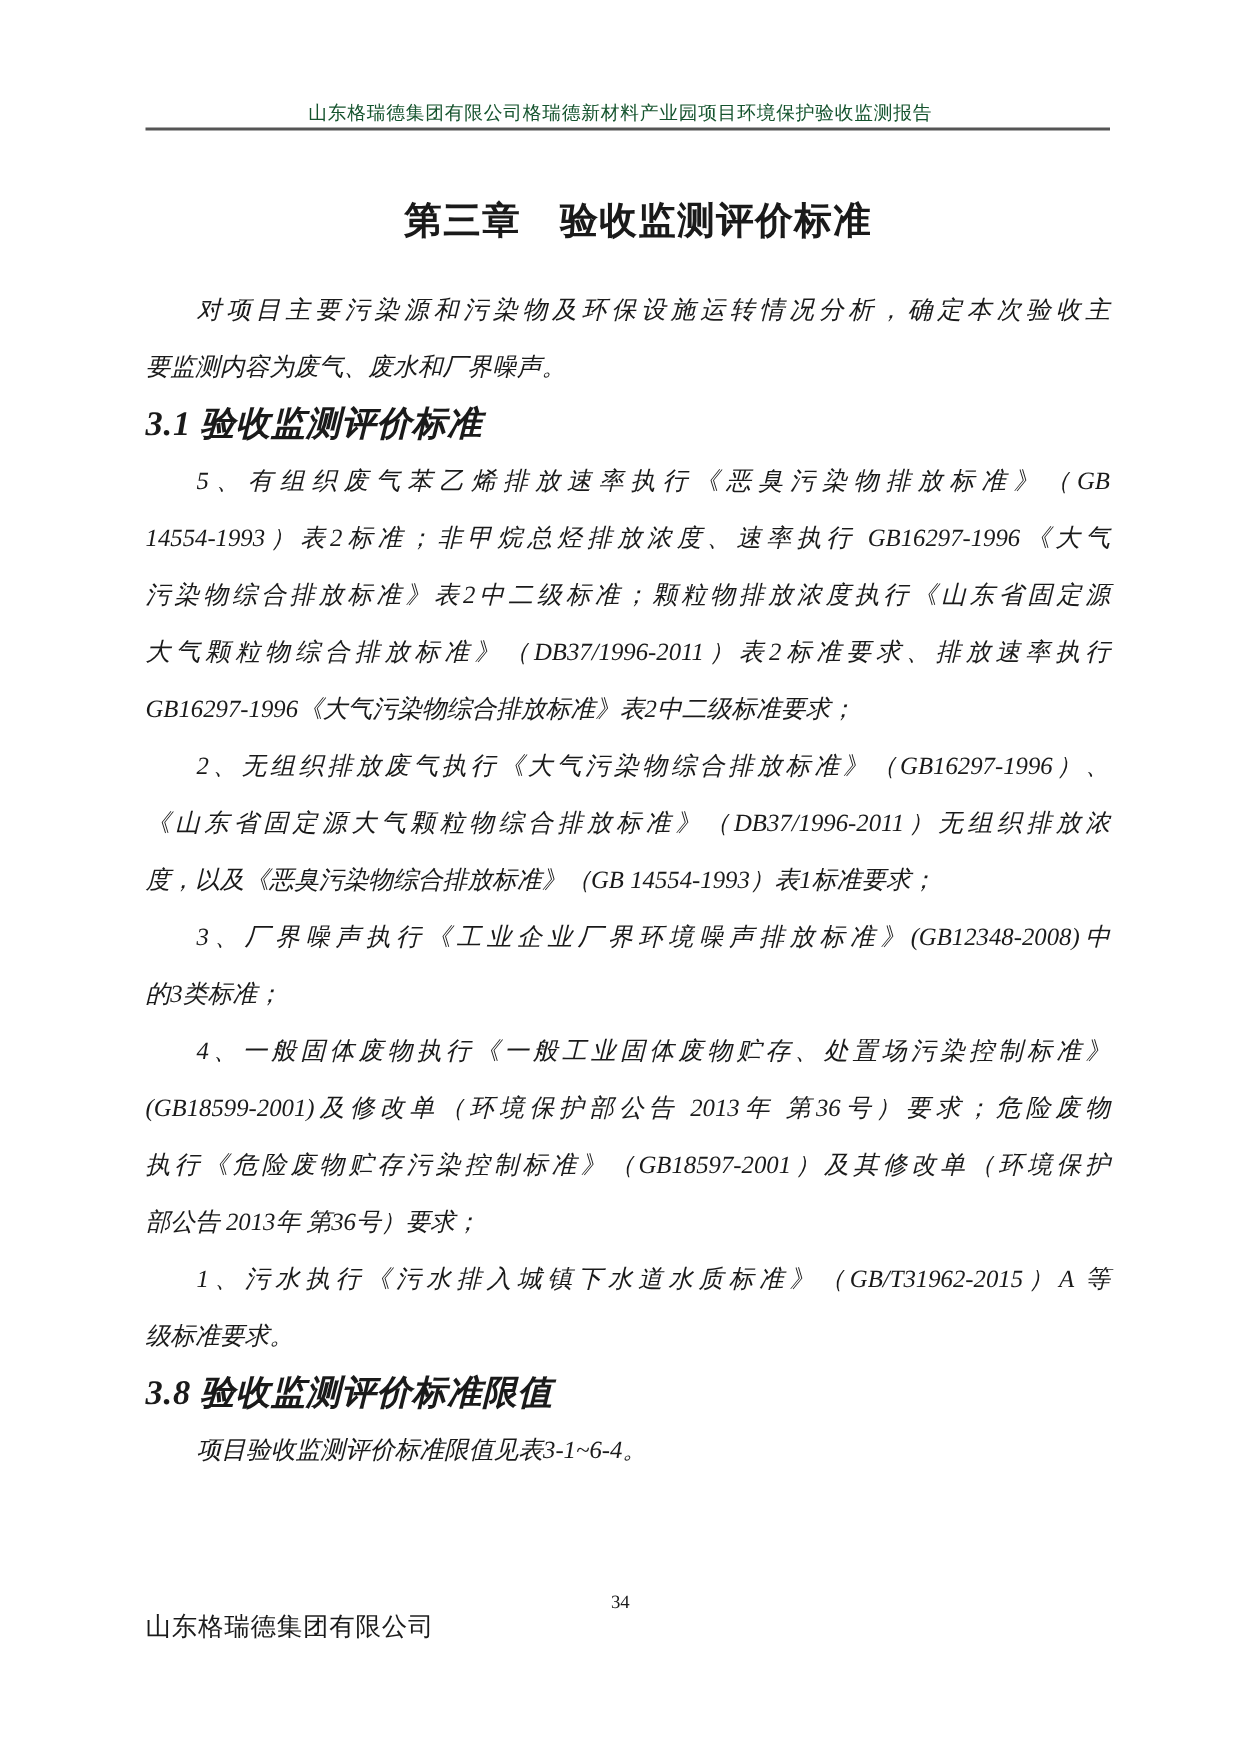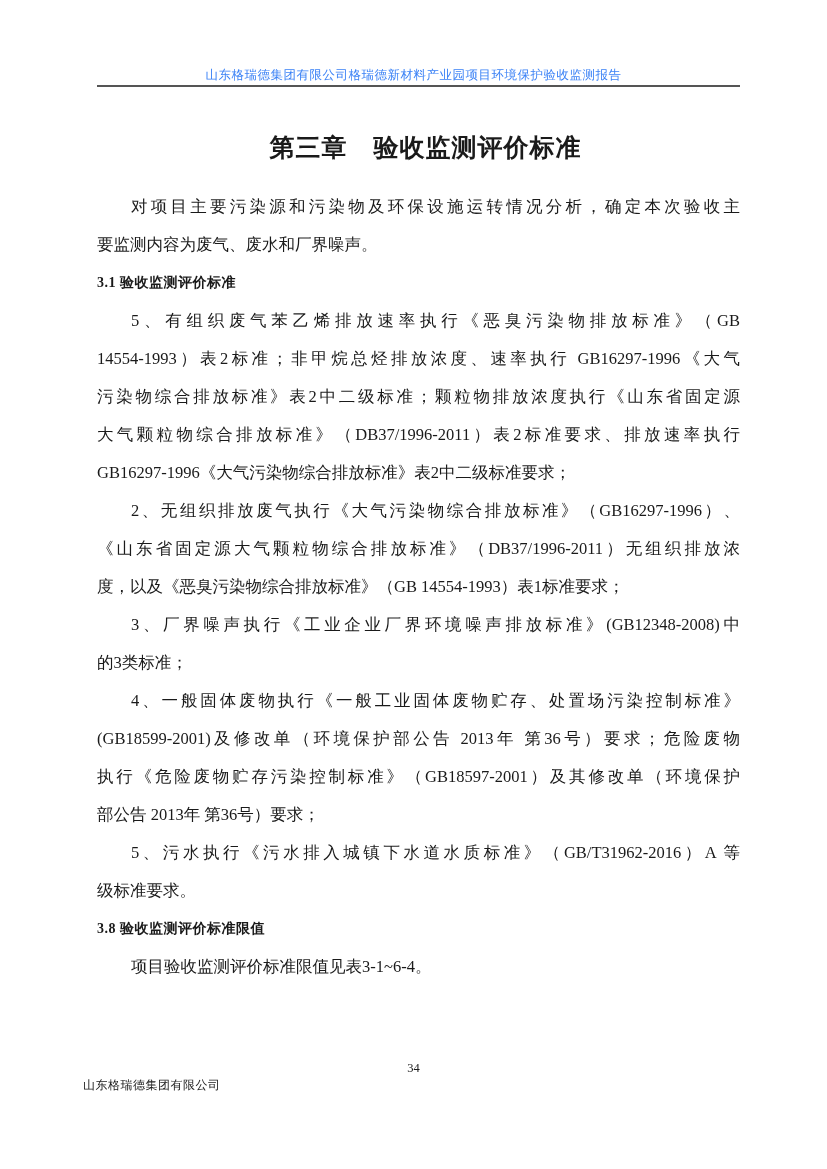--- a/index.html
+++ b/index.html
@@ -17,21 +17,21 @@
     color: #1a1a1a;
   }
   .page-header {
     position: absolute;
     top: 67px;
     left: 0;
     width: 100%;
     text-align: center;
     font-size: 12.5px;
     line-height: 16px;
-    color: #3b82f6;
+    color: #14532d;
     letter-spacing: 0.5px;
   }
   .header-rule {
     position: absolute;
     top: 85px;
     left: 97px;
     width: 643px;
     height: 0;
     border-top: 2px solid #555555;
   }
@@ -50,47 +50,48 @@
     position: absolute;
     top: 188px;
     left: 97px;
     width: 643px;
     font-size: 16.5px;
   }
   .line {
     height: 38px;
     line-height: 38px;
     overflow: visible;
+    font-style: italic;
   }
   .j {
     text-align: justify;
     text-align-last: justify;
   }
   .indent {
     text-indent: 34px;
   }
   .h {
     font-weight: bold;
-    font-size: 14px;
+    font-size: 23px;
     letter-spacing: 0.5px;
   }
   .page-number {
     position: absolute;
     top: 1060px;
     left: 0;
     width: 100%;
     text-align: center;
     font-size: 12.5px;
     line-height: 16px;
   }
   .footer-company {
     position: absolute;
     top: 1077px;
-    left: 83px;
-    font-size: 12px;
+    left: 97px;
+    font-size: 17px;
     line-height: 16px;
     letter-spacing: 0.5px;
   }
 </style>
 </head>
 <body>
 
 <div class="page">
 
   <div class="page-header">山东格瑞德集团有限公司格瑞德新材料产业园项目环境保护验收监测报告</div>
@@ -116,21 +117,21 @@
     <div class="line">度，以及《恶臭污染物综合排放标准》（GB 14554-1993）表1标准要求；</div>
 
     <div class="line j indent">3、厂界噪声执行《工业企业厂界环境噪声排放标准》(GB12348-2008)中</div>
     <div class="line">的3类标准；</div>
 
     <div class="line j indent">4、一般固体废物执行《一般工业固体废物贮存、处置场污染控制标准》</div>
     <div class="line j">(GB18599-2001)及修改单（环境保护部公告 2013年 第36号）要求；危险废物</div>
     <div class="line j">执行《危险废物贮存污染控制标准》（GB18597-2001）及其修改单（环境保护</div>
     <div class="line">部公告 2013年 第36号）要求；</div>
 
-    <div class="line j indent">5、污水执行《污水排入城镇下水道水质标准》（GB/T31962-2016）A 等</div>
+    <div class="line j indent">1、污水执行《污水排入城镇下水道水质标准》（GB/T31962-2015）A 等</div>
     <div class="line">级标准要求。</div>
 
     <div class="line h">3.8 验收监测评价标准限值</div>
 
     <div class="line indent">项目验收监测评价标准限值见表3-1~6-4。</div>
 
   </main>
 
   <div class="page-number">34</div>
   <div class="footer-company">山东格瑞德集团有限公司</div>

